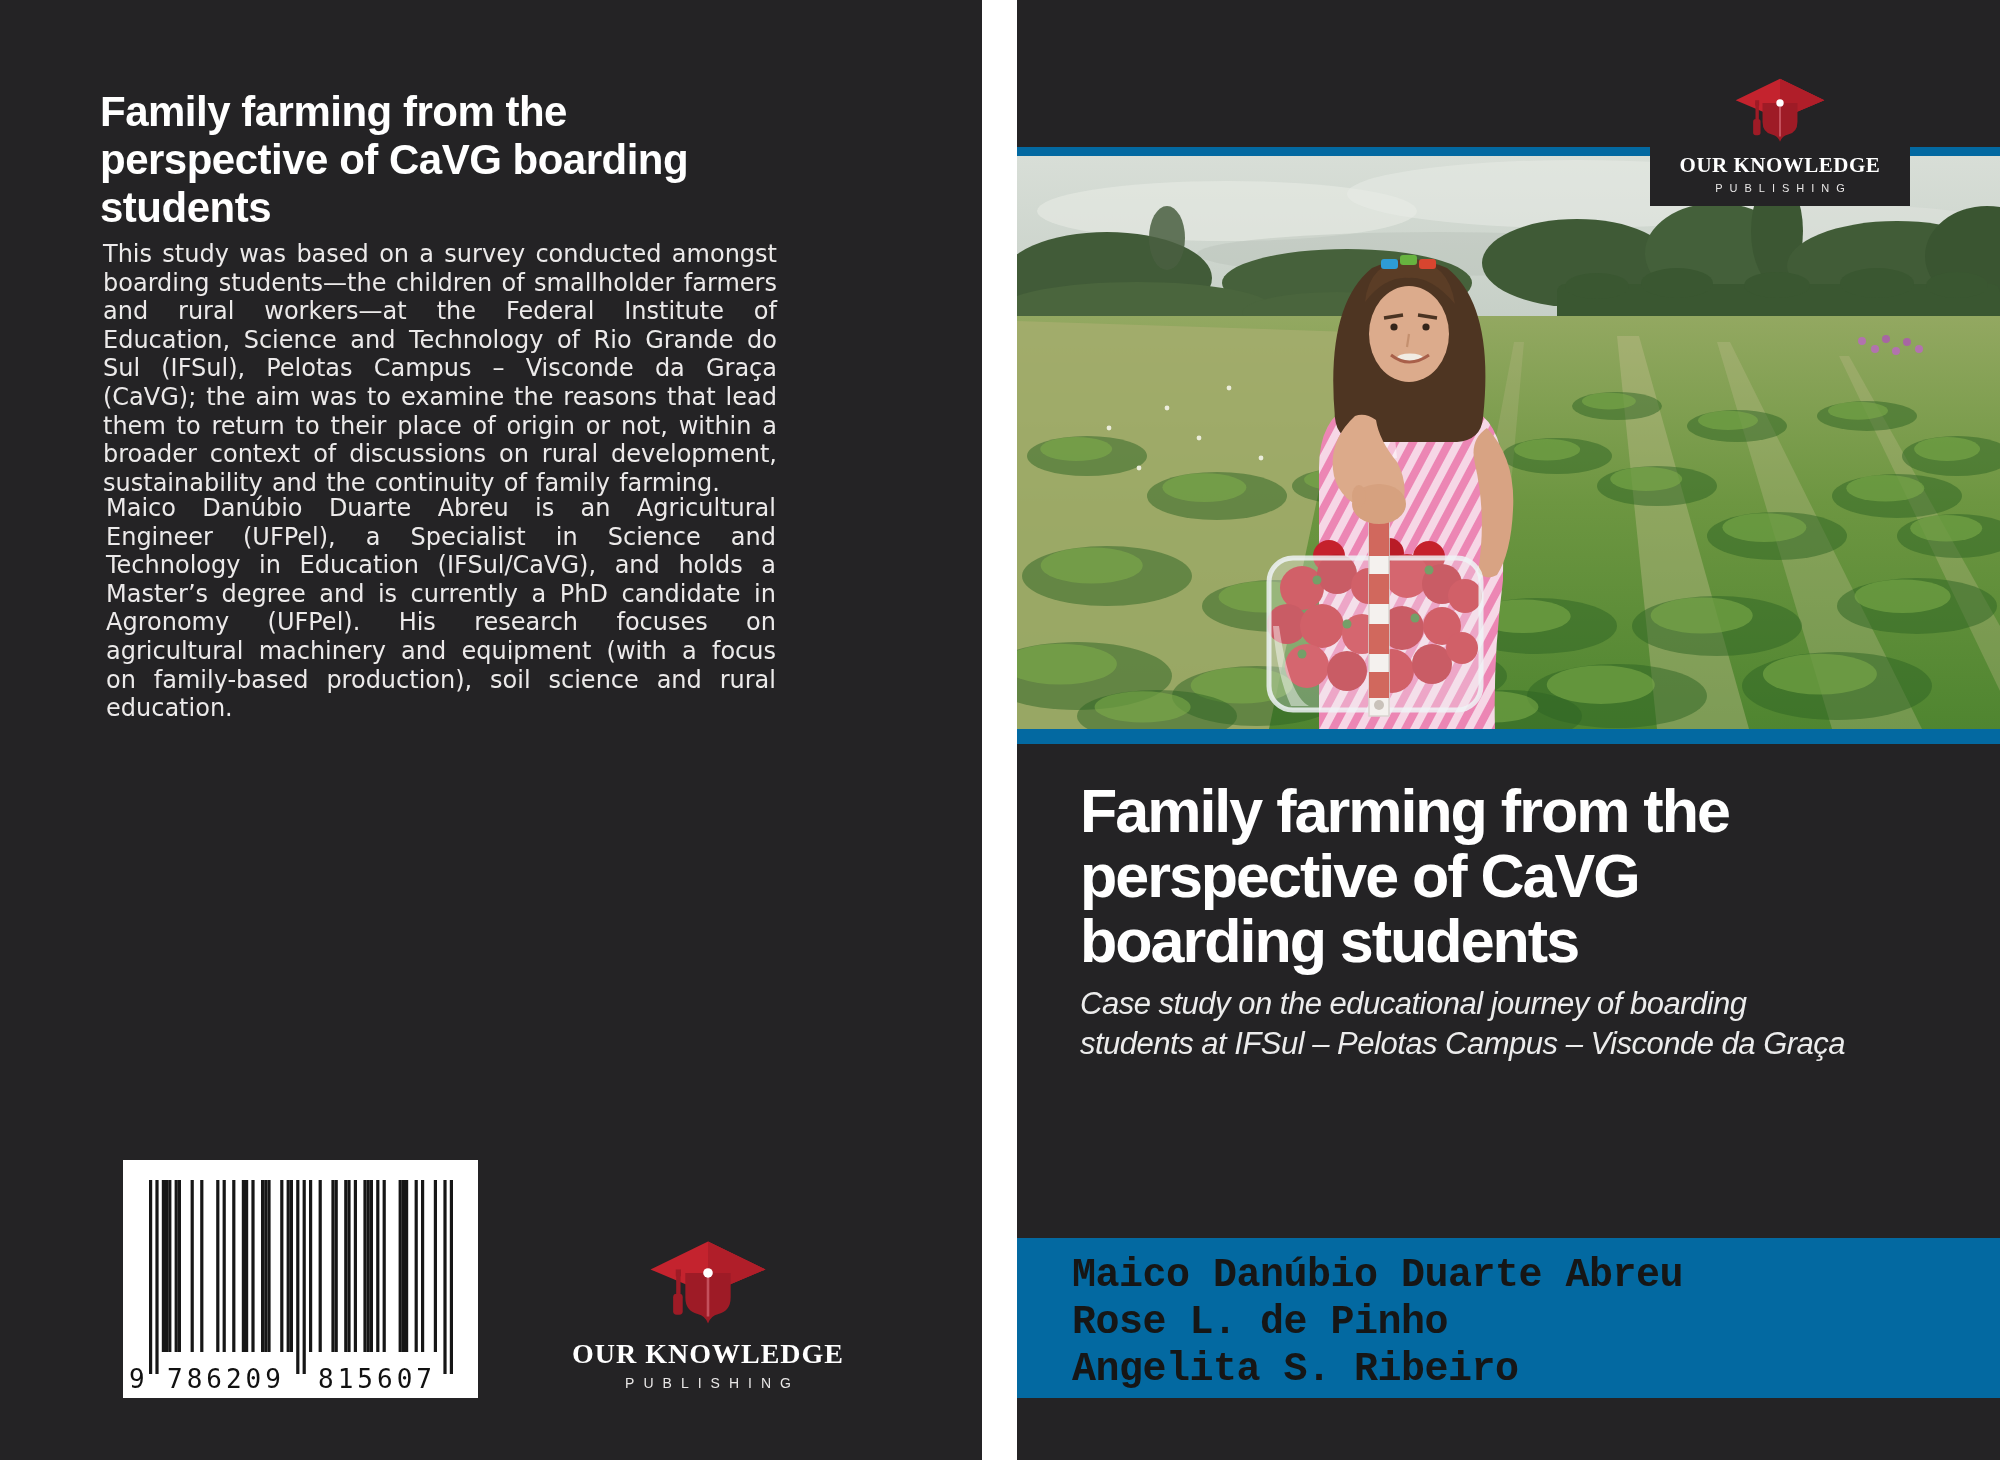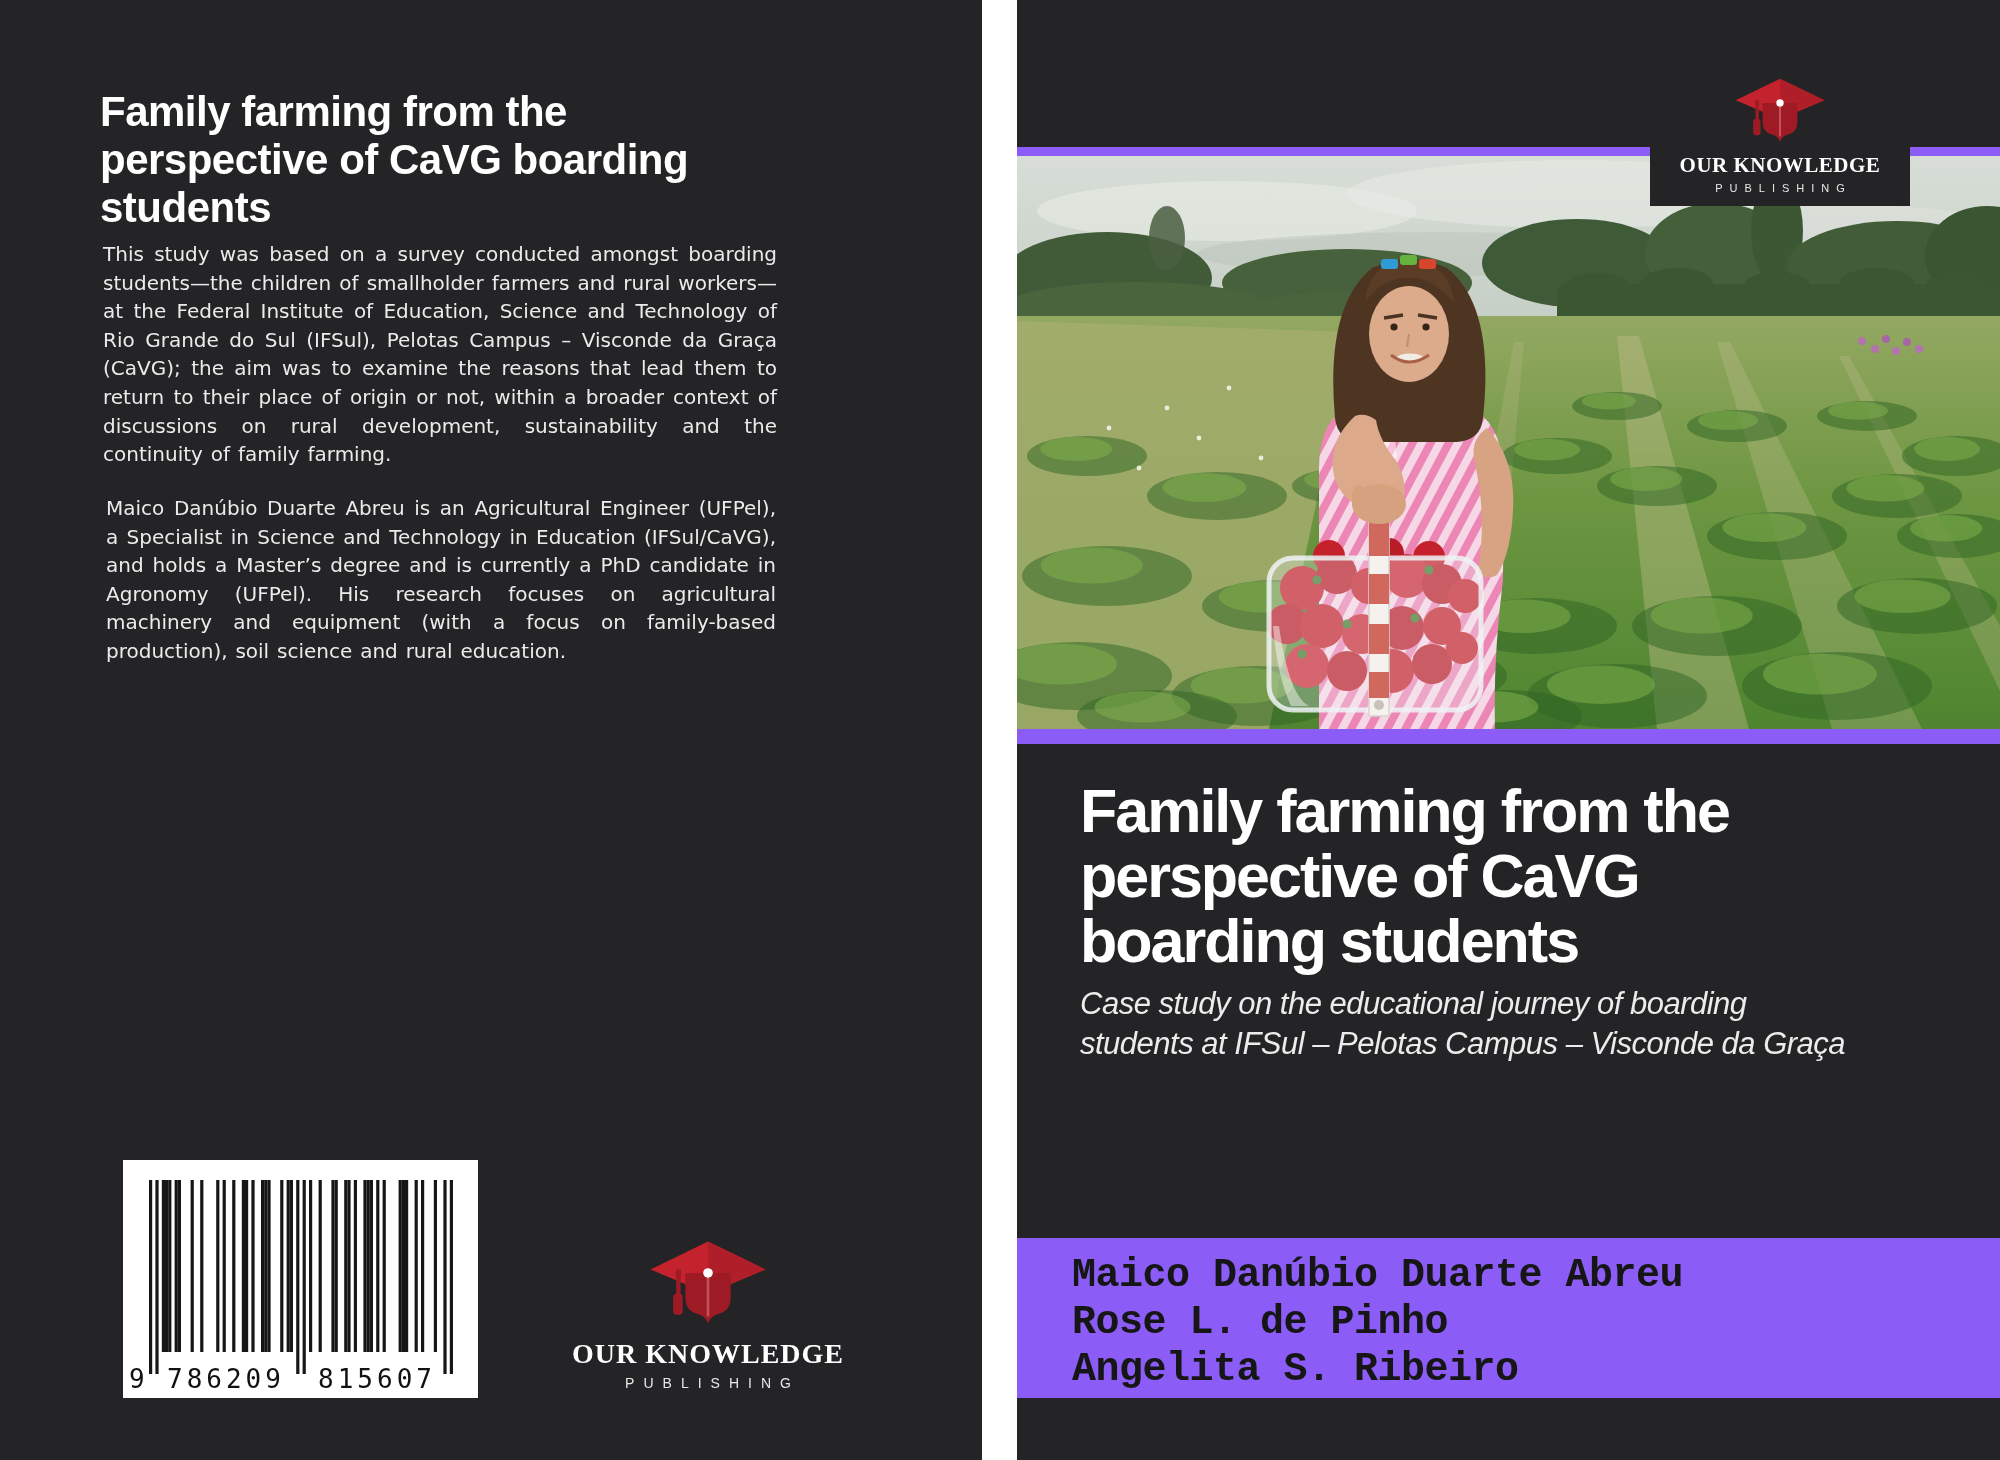--- a/index.html
+++ b/index.html
@@ -1,25 +1,25 @@
 <!DOCTYPE html>
 <html style="--panel: #242325;"><head>
 <meta charset="utf-8">
 <style>
   html,body{margin:0;padding:0;background:#555;}
-  .canvas{position:relative;width:2000px;height:1460px;background:#8b5cf6;overflow:hidden;
+  .canvas{position:relative;width:2000px;height:1460px;background:#0369a1;overflow:hidden;
           font-family:"DejaVu Sans",sans-serif;}
   .abs{position:absolute;}
   .panel{background:var(--panel,#242325);}
 
   
   .back-title{left:100px;top:88px;width:690px;color:#fff;
     font-family:"Liberation Sans",sans-serif;font-weight:bold;
     font-size:42px;line-height:48px;letter-spacing:-0.5px;}
-  .back-para{color:#eceaea;font-size:20px;line-height:28.6px;
+  .back-para{color:#eceaea;font-size:24px;line-height:28.6px;
     text-align:justify;word-spacing:1.5px;}
   .back-desc{left:103px;top:240px;width:674px;}
   .back-bio{left:106px;top:494px;width:670px;}
 
   
   .barcode-box{left:123px;top:1160px;width:355px;height:238px;background:#fff;}
   .barcode-digits{position:absolute;left:0;bottom:4px;width:100%;height:30px;
     font-family:"DejaVu Sans Mono",monospace;font-size:26px;color:#111;}
   .bd-prefix{position:absolute;left:6px;bottom:0;}
   .bd-g1{position:absolute;left:44px;width:124px;bottom:0;text-align:left;letter-spacing:4px;}

